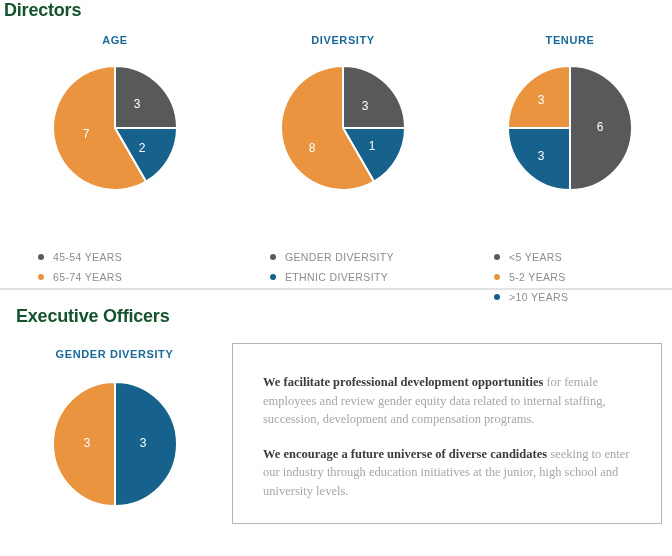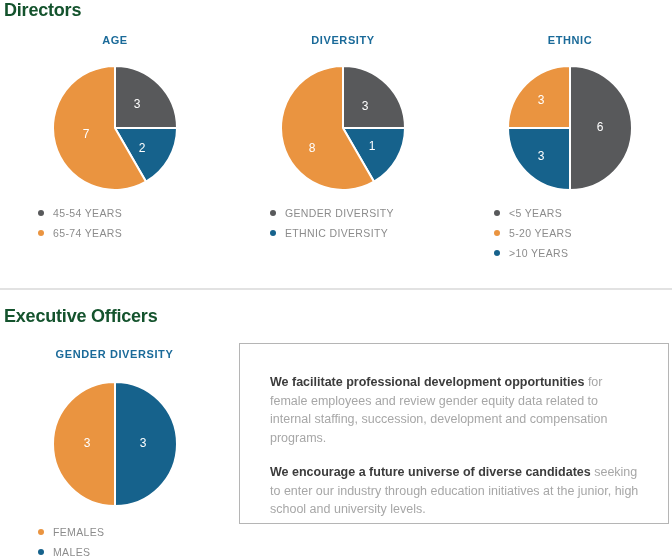--- a/index.html
+++ b/index.html
@@ -18,21 +18,21 @@
 
   .section-heading {
     position: absolute;
     color: #14532d;
     font-size: 18px;
     font-weight: bold;
     letter-spacing: -0.2px;
     line-height: 20px;
   }
   #heading-directors { left: 4px; top: 0px; }
-  #heading-exec { left: 4px; top: 306px; }
+  #heading-exec { left: 16px; top: 306px; }
 
   .divider {
     position: absolute;
     left: 0px;
     top: 288px;
     width: 672px;
     height: 2px;
     background: #E2E2E2;
   }
 
@@ -52,20 +52,21 @@
   .slice-label {
     fill: #ffffff;
     font-family: "Liberation Sans", sans-serif;
     font-size: 12px;
     text-anchor: middle;
     dominant-baseline: middle;
   }
 
   .legend {
     position: absolute;
+    margin-top: 44px;
   }
   .legend-item {
     display: flex;
     align-items: center;
     height: 20px;
   }
   .legend-dot {
     width: 6px;
     height: 6px;
     border-radius: 50%;
@@ -74,26 +75,27 @@
   }
   .legend-label {
     font-size: 10.5px;
     color: #8C8C8C;
     letter-spacing: 0.35px;
     white-space: nowrap;
   }
 
   .textbox {
     position: absolute;
-    left: 239px;
+    left: 232px;
     top: 343px;
     width: 430px;
     height: 181px;
     border: 1px solid #B5B5B5;
     box-sizing: border-box;
+    font-family: Liberation Serif, serif;
   }
   .textbox-inner {
     padding: 29px 28px 0 30px;
   }
   .para {
     font-size: 12.5px;
     line-height: 18.5px;
     color: #A7A7A7;
     margin: 0 0 16px 0;
   }
@@ -151,42 +153,42 @@
   <div class="legend-item">
     <span class="legend-dot" style="background:#58595B"></span>
     <span class="legend-label">GENDER DIVERSITY</span>
   </div>
   <div class="legend-item">
     <span class="legend-dot" style="background:#16628C"></span>
     <span class="legend-label">ETHNIC DIVERSITY</span>
   </div>
 </div>
 
-<div class="chart-title" style="left:510px; top:34px; width:120px;">ETHNIC</div>
+<div class="chart-title" style="left:510px; top:34px; width:120px;">TENURE</div>
 
 <div class="pie-wrap" style="left:508px; top:66px;">
   <svg width="124" height="124" viewBox="0 0 124 124">
 
     <path d="M62,62 L62,0 A62,62 0 0,1 62,124 Z" fill="#58595B" stroke="#ffffff" stroke-width="2"></path>
     <path d="M62,62 L62,124 A62,62 0 0,1 0,62 Z" fill="#16628C" stroke="#ffffff" stroke-width="2"></path>
     <path d="M62,62 L0,62 A62,62 0 0,1 62,0 Z" fill="#EA9440" stroke="#ffffff" stroke-width="2"></path>
     <text class="slice-label" x="92" y="62">6</text>
     <text class="slice-label" x="33" y="91">3</text>
     <text class="slice-label" x="33" y="35">3</text>
   </svg>
 </div>
 
 <div class="legend" style="left:494px; top:203px;">
   <div class="legend-item">
     <span class="legend-dot" style="background:#58595B"></span>
     <span class="legend-label">&lt;5 YEARS</span>
   </div>
   <div class="legend-item">
     <span class="legend-dot" style="background:#EA9440"></span>
-    <span class="legend-label">5-20 YEARS</span>
+    <span class="legend-label">5-2 YEARS</span>
   </div>
   <div class="legend-item">
     <span class="legend-dot" style="background:#16628C"></span>
     <span class="legend-label">&gt;10 YEARS</span>
   </div>
 </div>
 
 <div class="divider"></div>
 
 <div class="section-heading" id="heading-exec">Executive Officers</div>

